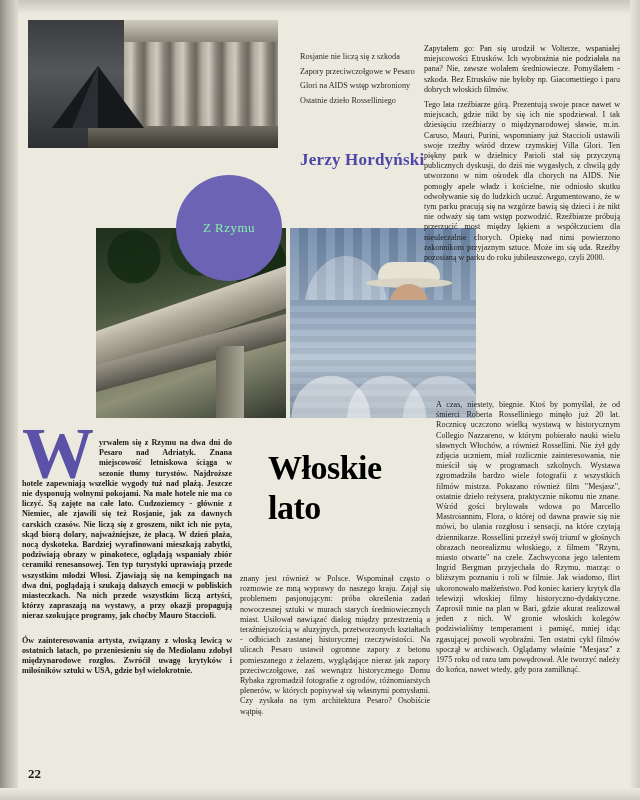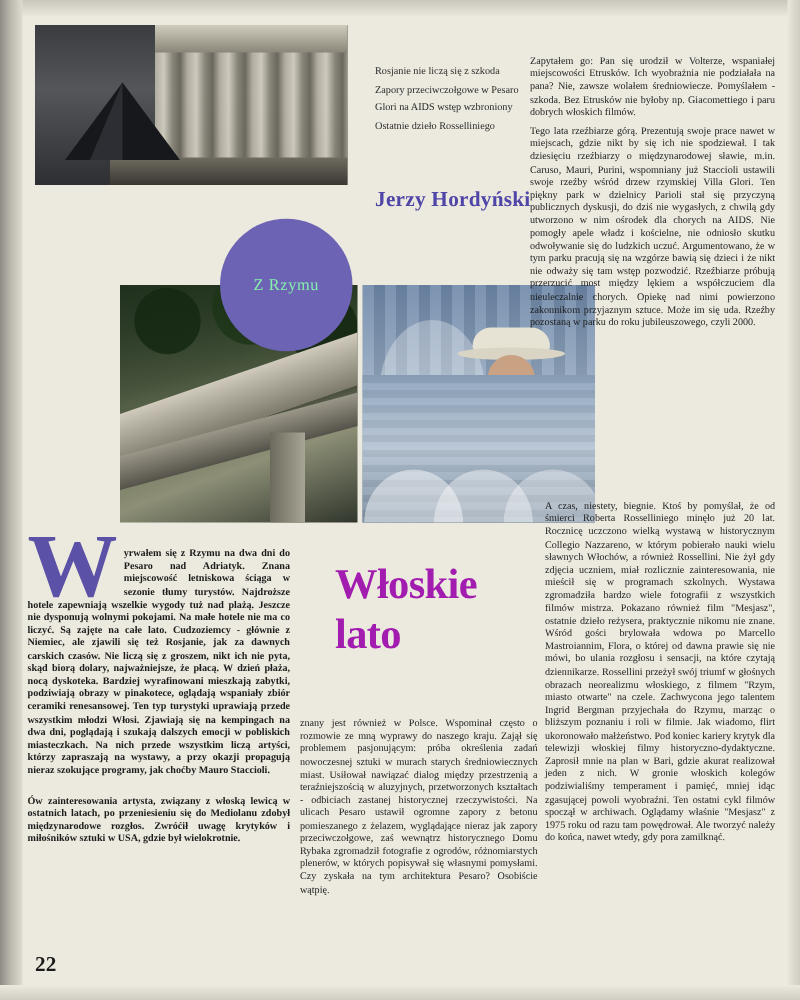--- a/index.html
+++ b/index.html
@@ -173,21 +173,21 @@
   
   .author{
     position:absolute;left:300px;top:150px;width:160px;
     font-family:"Liberation Serif", serif;
     font-weight:bold;font-size:17px;color:#4f46a8;letter-spacing:.2px;
   }
 
   
   .headline{
     position:absolute;left:268px;top:448px;width:170px;
-    font-size:34px;line-height:40px;font-weight:bold;color:#a21caf;
+    font-size:34px;line-height:40px;font-weight:bold;color:#000000;
     letter-spacing:-.5px;
   }
 
   
   .col1{
     position:absolute;left:22px;top:424px;width:210px;
     font-size:8.1px;line-height:10.2px;text-align:justify;color:#1b1b1b;
   }
   .dropcap{
     float:left;
@@ -210,21 +210,21 @@
   .col3 p{margin:0 0 5px 0;}
 
   .col4{
     position:absolute;left:424px;top:400px;width:196px;
     font-size:8.1px;line-height:10.2px;text-align:justify;color:#1b1b1b;
   }
   .col4 p{margin:0 0 5px 12px;}
 
   .page-num{
     position:absolute;left:28px;bottom:18px;
-    font-size:17px;font-weight:bold;color:#1b1b1b;
+    font-size:13px;font-weight:bold;color:#1b1b1b;
   }
 </style>
 </head>
 <body>
 
 <div class="page">
 
   <div class="top-strip"></div>
   <div class="left-strip"></div>
   <div class="right-strip"></div>

